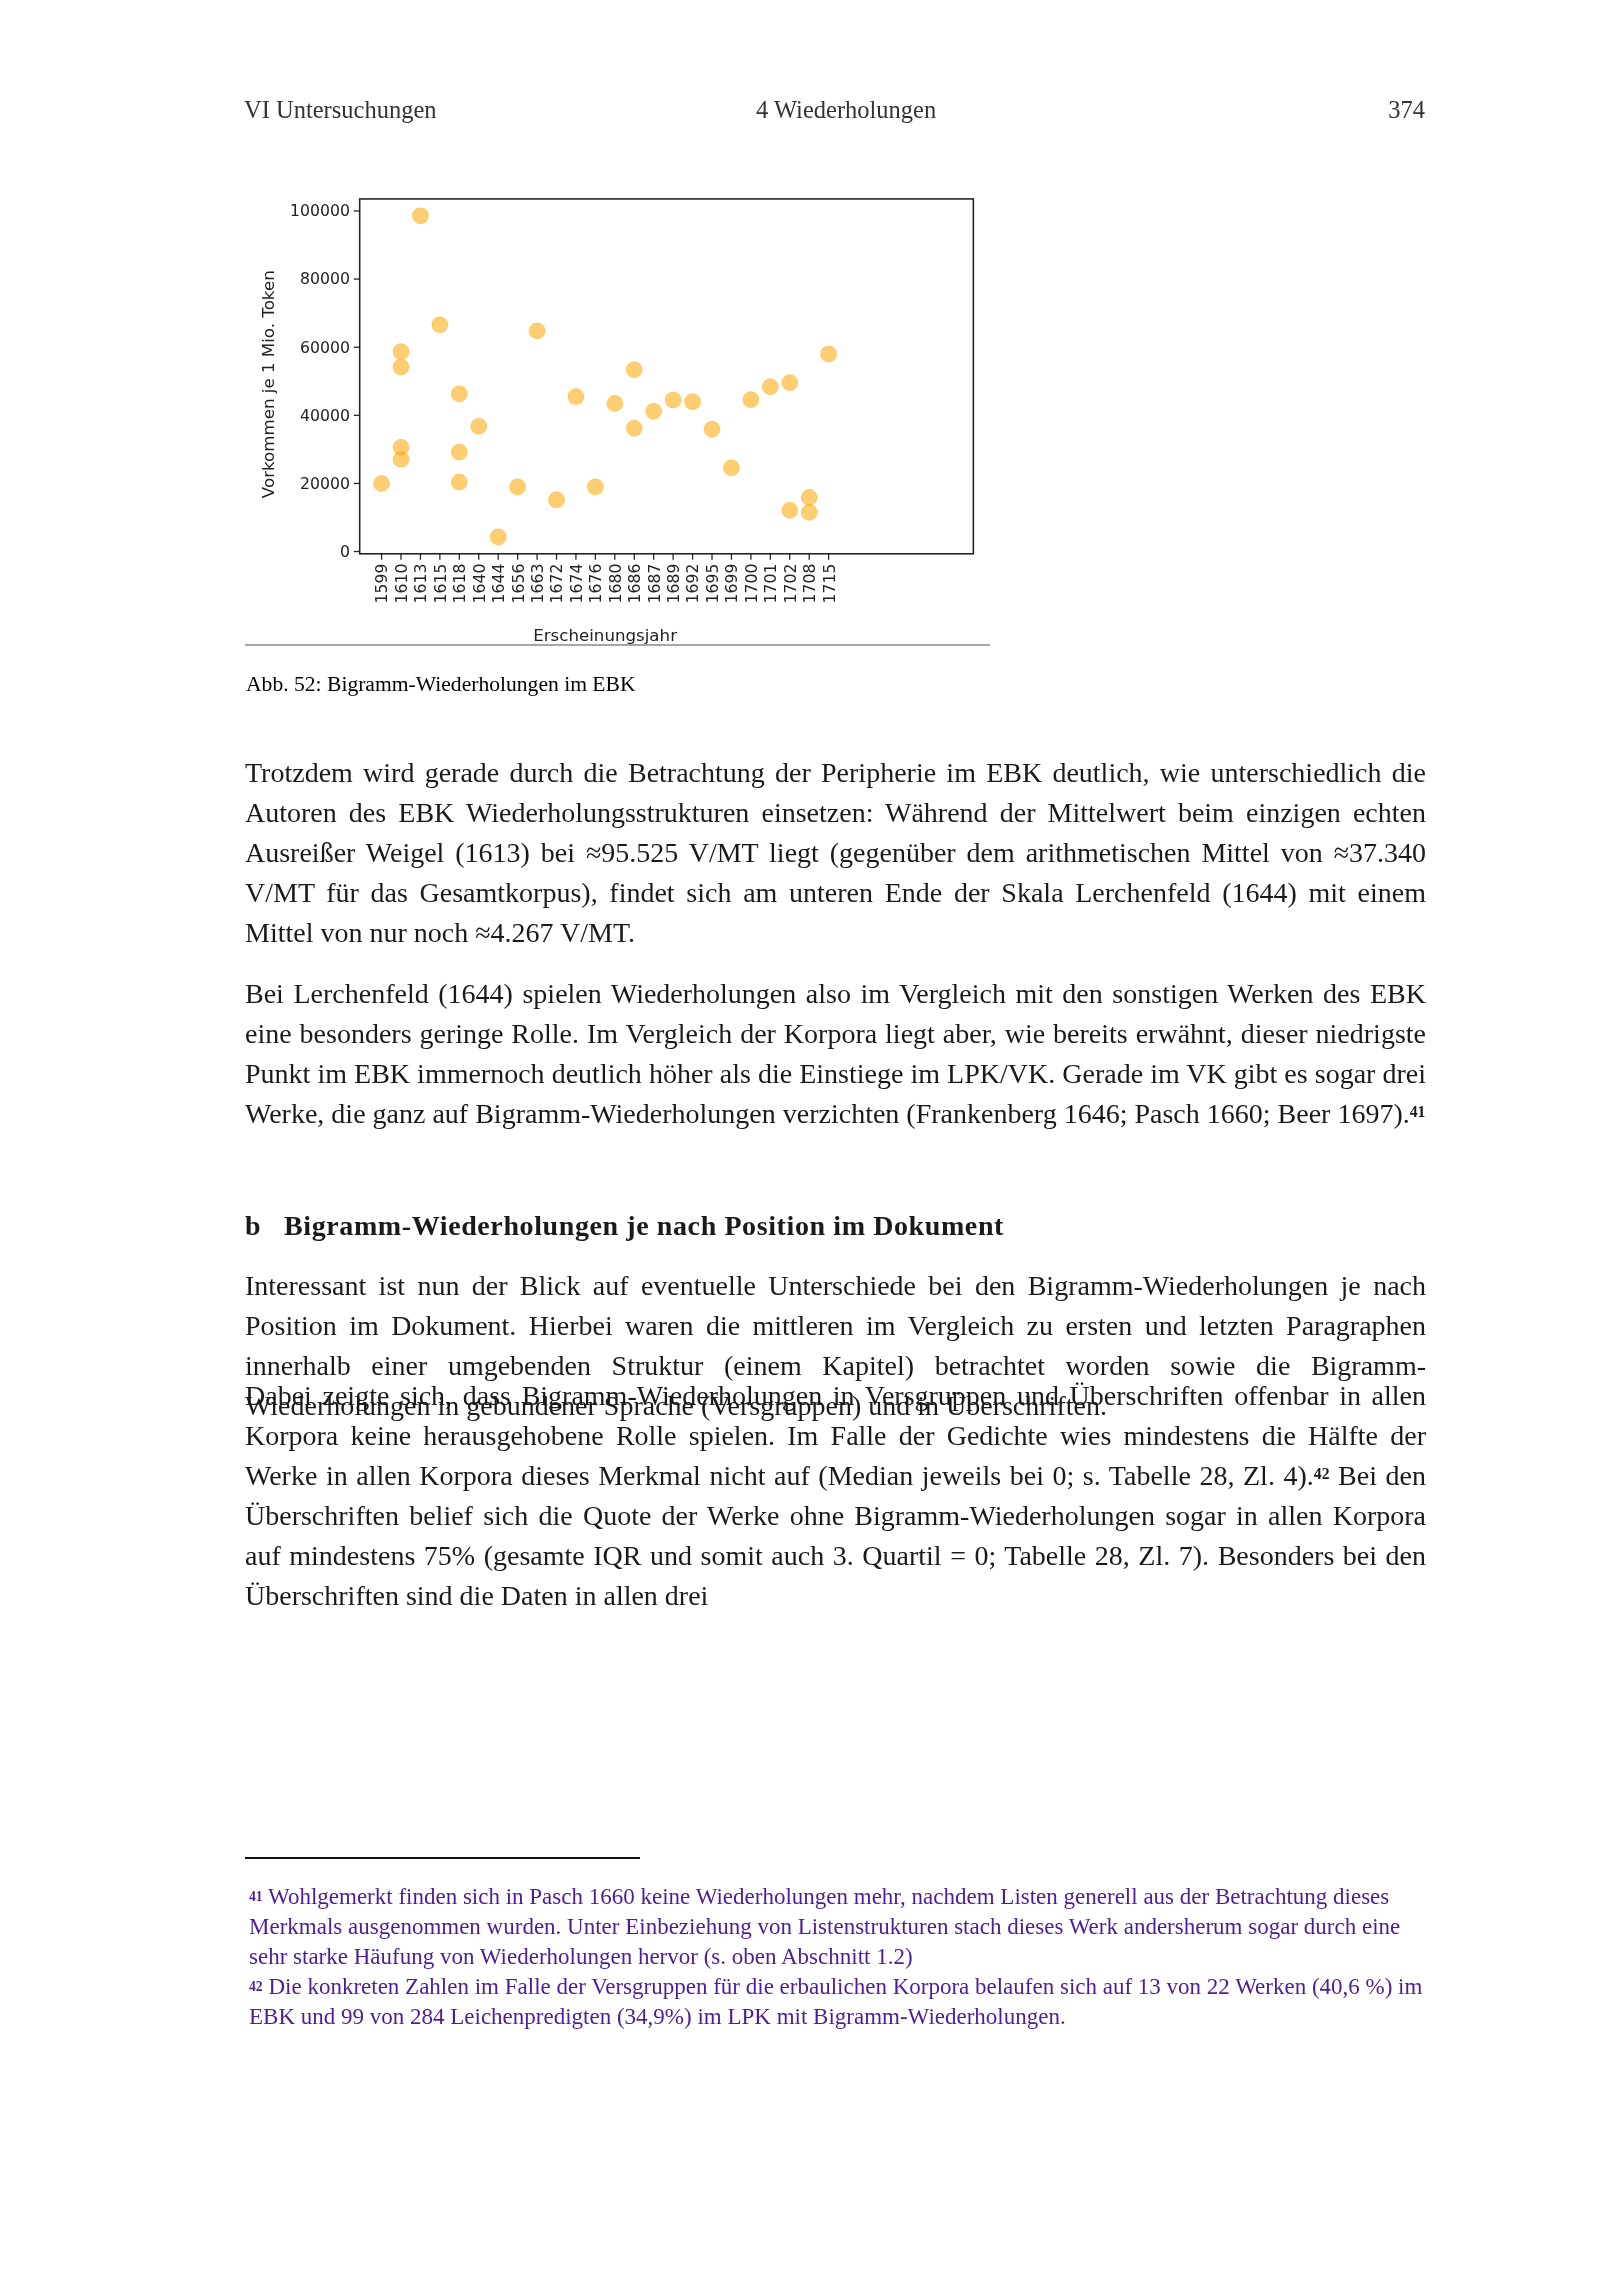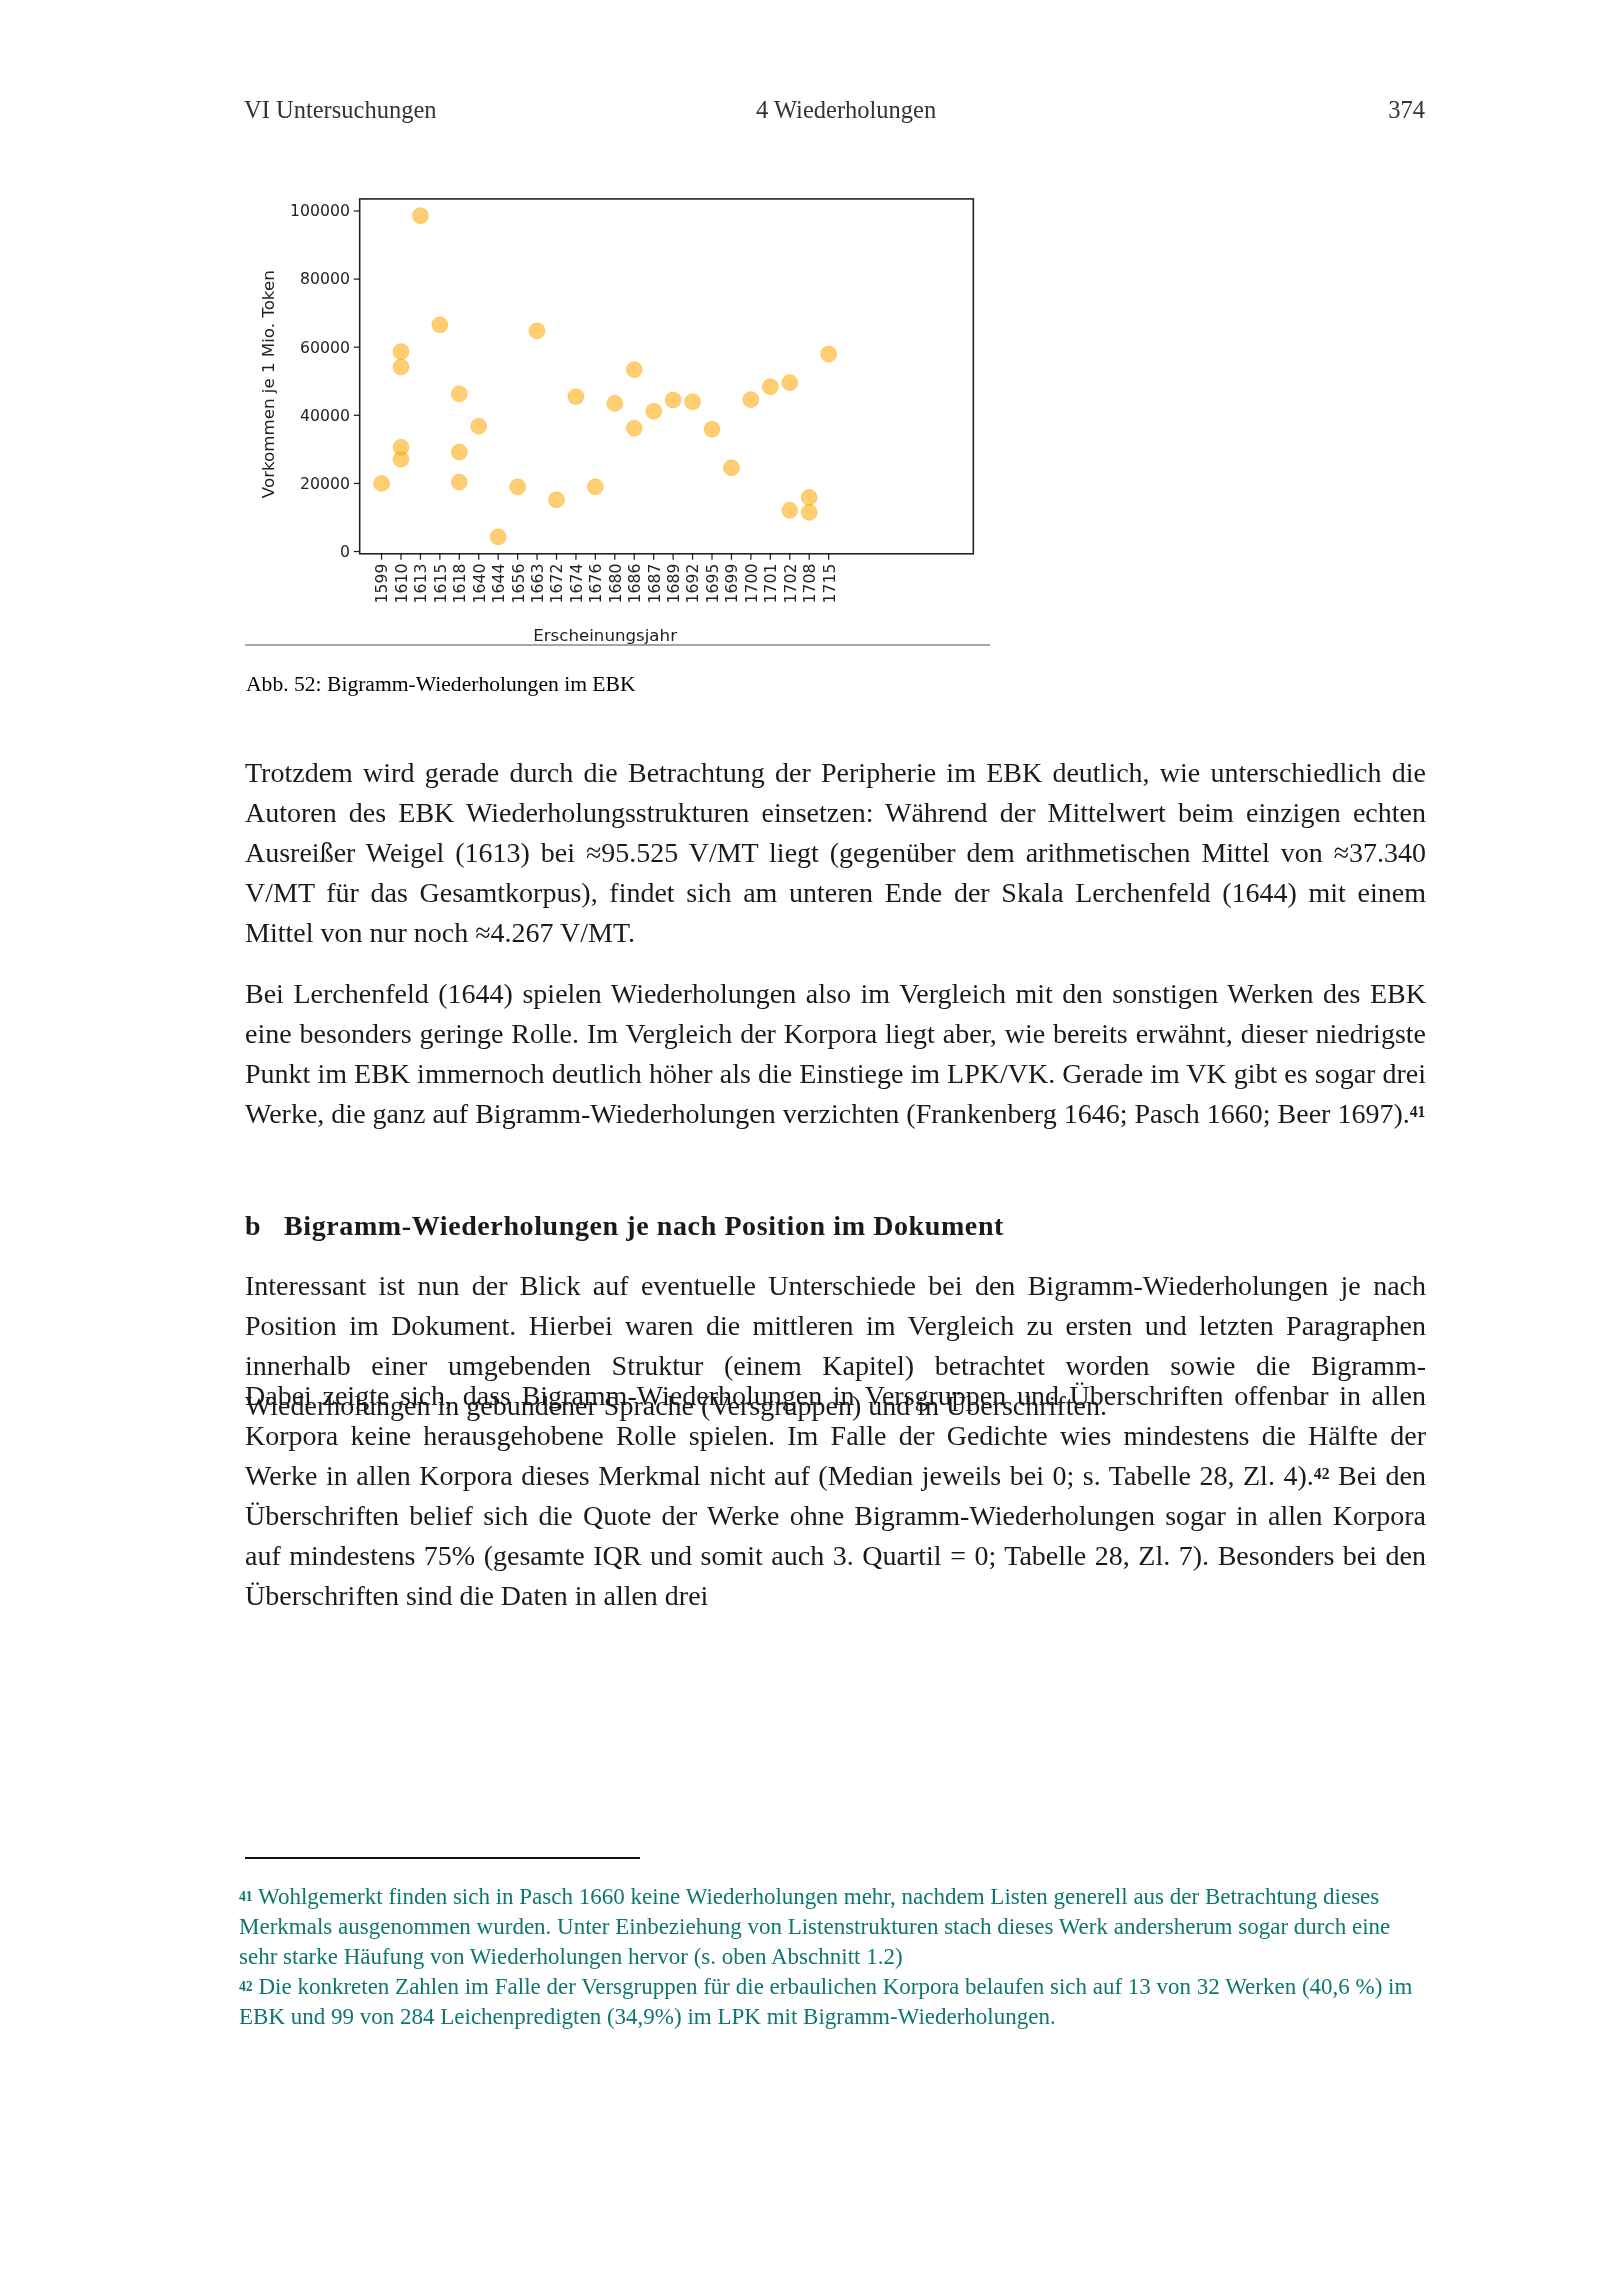--- a/index.html
+++ b/index.html
@@ -24,22 +24,22 @@
   .p1 { top: 753px; }
   .p2 { top: 974px; }
   .heading { position: absolute; left: 245px; top: 1210px; font-size: 28px; font-weight: bold;
              letter-spacing: 0.6px; font-family: Liberation Serif, serif; }
   .heading .h-num { display: inline-block; width: 39px; }
   .p3 { top: 1266px; }
   .p4 { top: 1376px; }
   sup { font-size: 15.7px; vertical-align: top; position: relative; top: -2px; font-weight: bold; }
 
   .fn-rule { position: absolute; left: 245px; top: 1857px; width: 395px; height: 2px; background: #111; }
-  .footnotes { position: absolute; left: 239px; top: 1882px; width: 1181px; font-size: 23px;
-               line-height: 30px; color: #0f766e; }
+  .footnotes { position: absolute; left: 249px; top: 1882px; width: 1181px; font-size: 23px;
+               line-height: 30px; color: #4c1d95; }
   .footnotes .fn { margin: 0; }
   .footnotes sup { font-size: 13.7px; top: 0; }
 </style>
 </head>
 <body>
 
 <div class="running-head">
   <span class="rh-left">VI Untersuchungen</span>
   <span class="rh-center">4 Wiederholungen</span>
   <span class="rh-right">374</span>
@@ -159,15 +159,15 @@
 <div class="heading">
   <span class="h-num">b</span><span>Bigramm-Wiederholungen je nach Position im Dokument</span>
 </div>
 
 <p class="body-text p3" style="margin:0">Interessant ist nun der Blick auf eventuelle Unterschiede bei den Bigramm-Wiederholungen je nach Position im Dokument. Hierbei waren die mittleren im Vergleich zu ersten und letzten Paragraphen innerhalb einer umgebenden Struktur (einem Kapitel) betrachtet worden sowie die Bigramm-Wiederholungen in gebundener Sprache (Versgruppen) und in Überschriften.</p>
 <p class="body-text p4" style="margin:0"><span>Dabei zeigte sich, dass Bigramm-Wiederholungen in Versgruppen und Überschriften offenbar in allen Korpora keine herausgehobene Rolle spielen. Im Falle der Gedichte wies mindestens die Hälfte der Werke in allen Korpora dieses Merkmal nicht auf (Median jeweils bei 0; s. Ta­belle 28, Zl. 4).</span><sup>42</sup><span> Bei den Überschriften belief sich die Quote der Werke ohne Bigramm-Wie­derholungen sogar in allen Korpora auf mindestens 75% (gesamte IQR und somit auch 3. Quartil = 0; Tabelle 28, Zl. 7). Besonders bei den Überschriften sind die Daten in allen drei</span></p>
 
 <div class="fn-rule"></div>
 <div class="footnotes">
   <p class="fn"><sup>41</sup><span> Wohlgemerkt finden sich in Pasch 1660 keine Wiederholungen mehr, nachdem Listen generell aus der Betrachtung dieses Merkmals ausgenommen wurden. Unter Einbeziehung von Listenstrukturen stach dieses Werk andersherum sogar durch eine sehr starke Häufung von Wiederholungen hervor (s. oben Abschnitt 1.2)</span></p>
-  <p class="fn"><sup>42</sup><span> Die konkreten Zahlen im Falle der Versgruppen für die erbaulichen Korpora belaufen sich auf 13 von 32 Werken (40,6 %) im EBK und 99 von 284 Leichenpredigten (34,9%) im LPK mit Bigramm-Wiederholungen.</span></p>
+  <p class="fn"><sup>42</sup><span> Die konkreten Zahlen im Falle der Versgruppen für die erbaulichen Korpora belaufen sich auf 13 von 22 Werken (40,6 %) im EBK und 99 von 284 Leichenpredigten (34,9%) im LPK mit Bigramm-Wiederholungen.</span></p>
 </div>
 
 
 </body></html>

